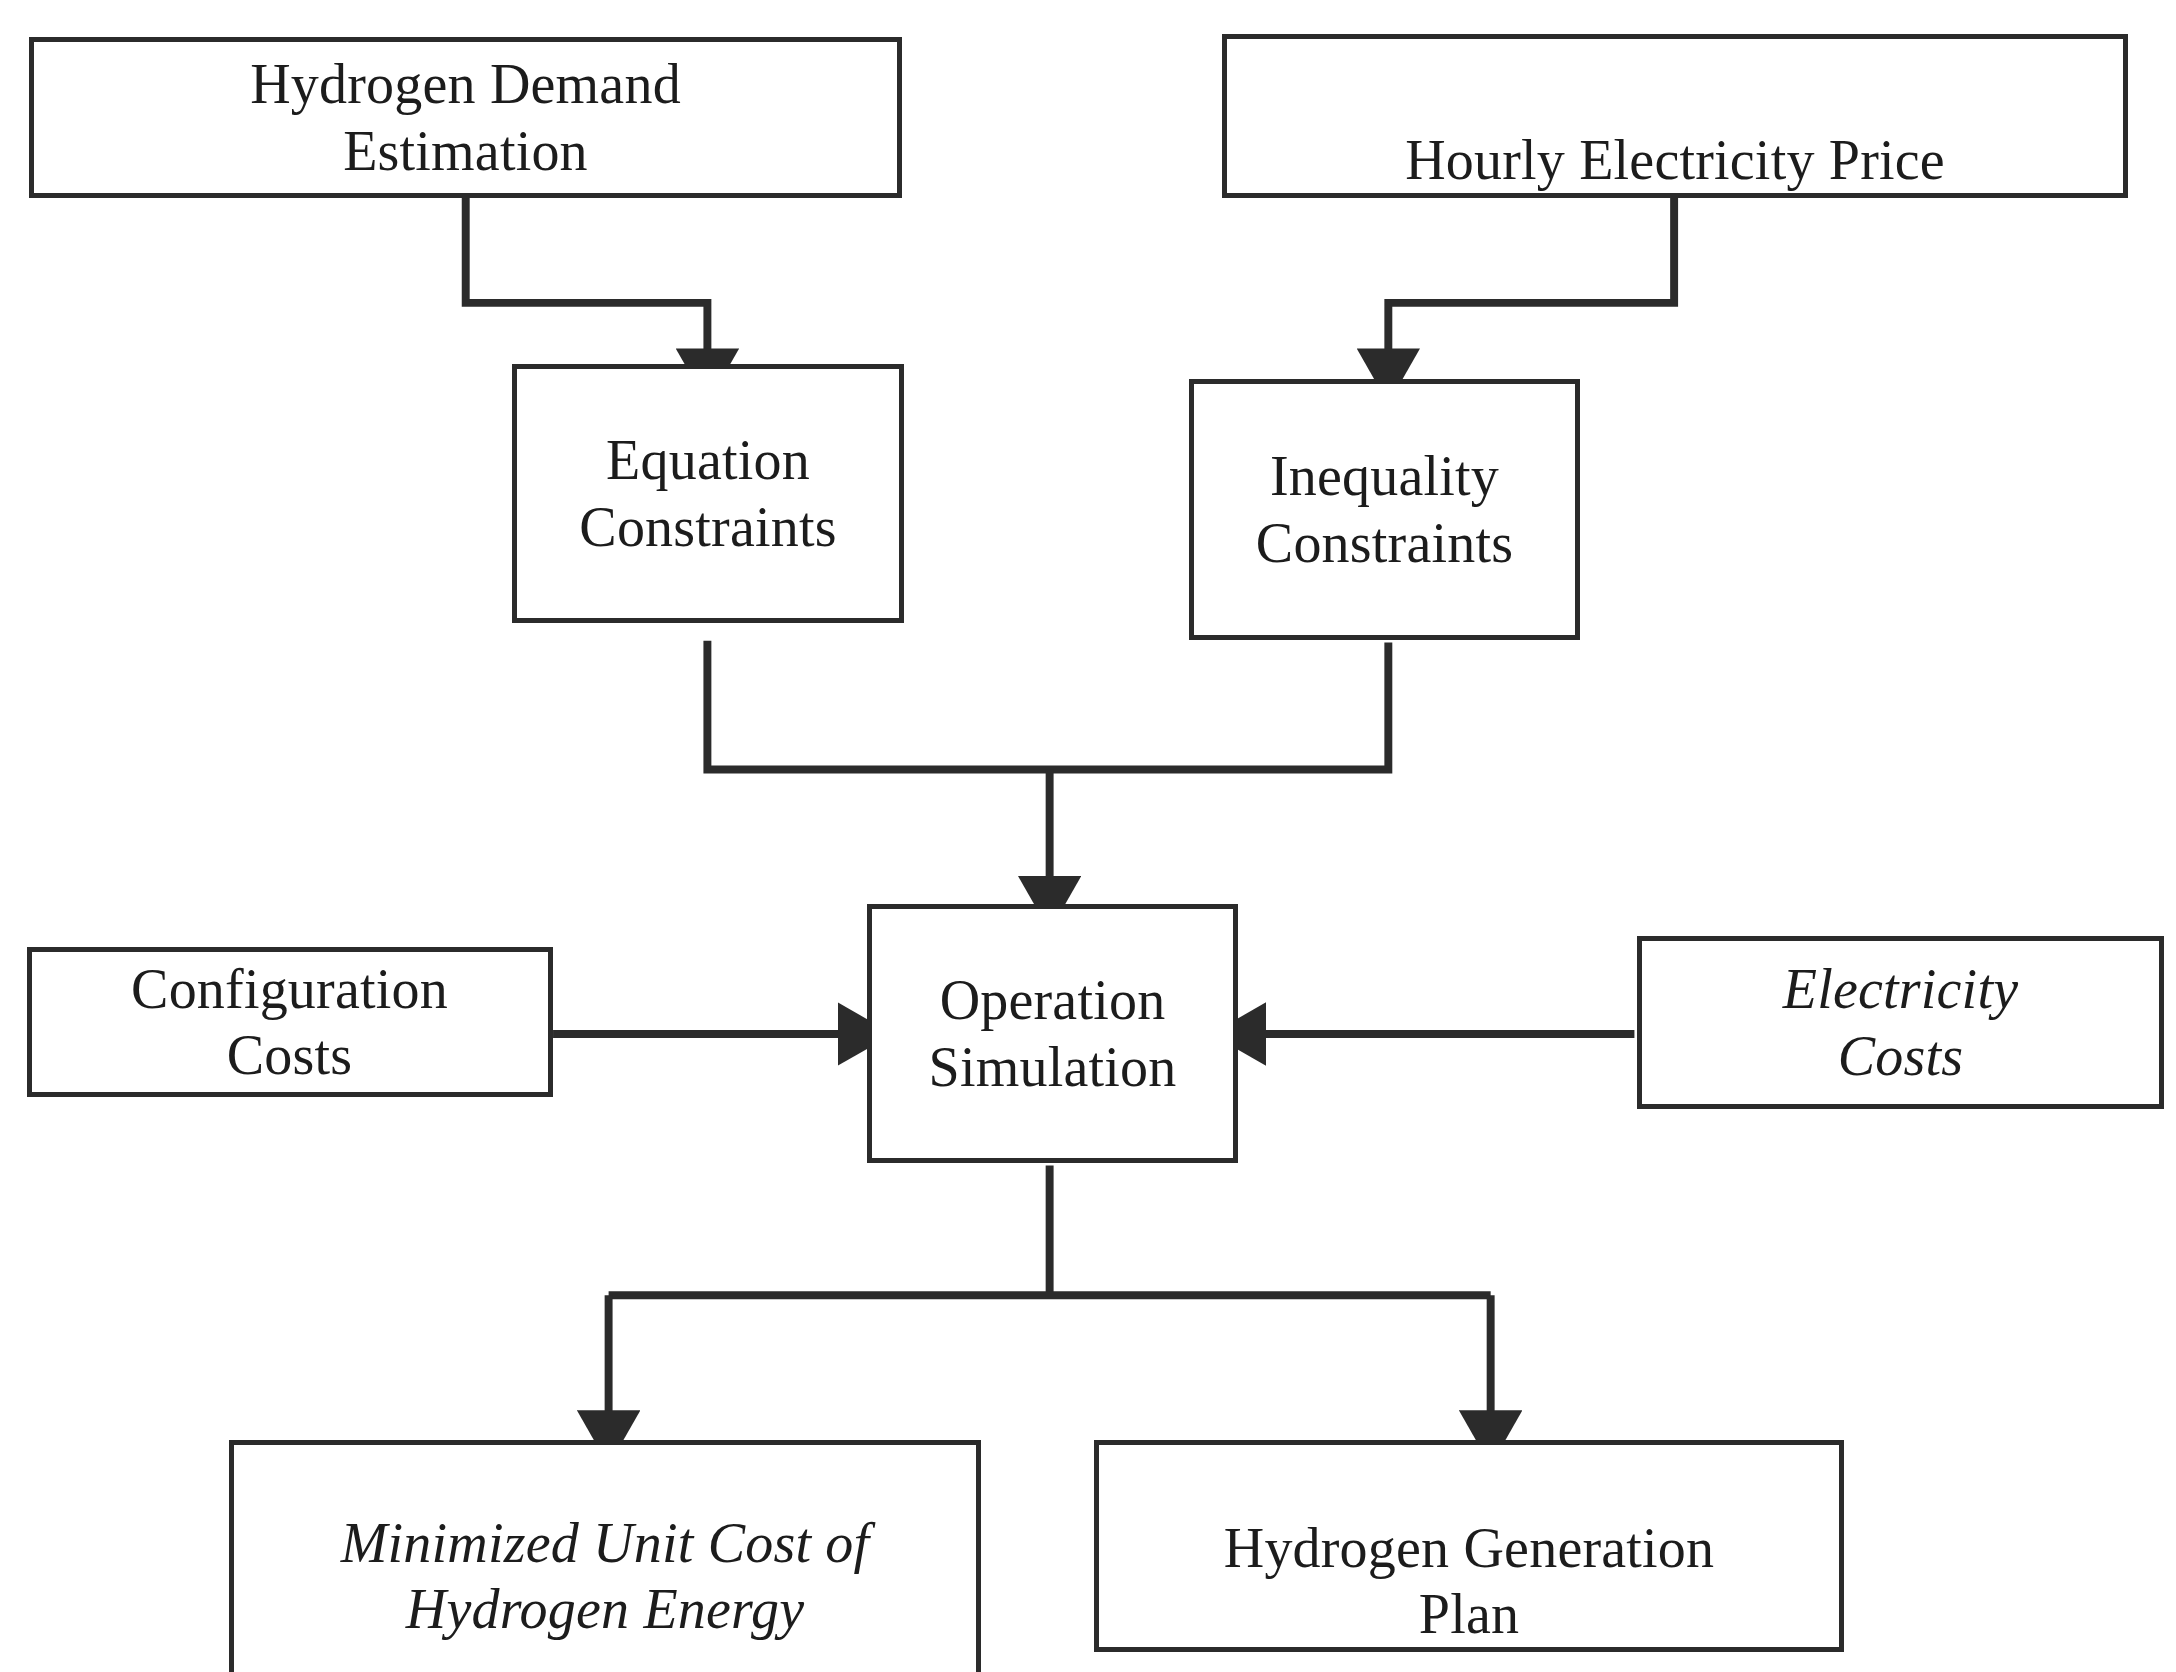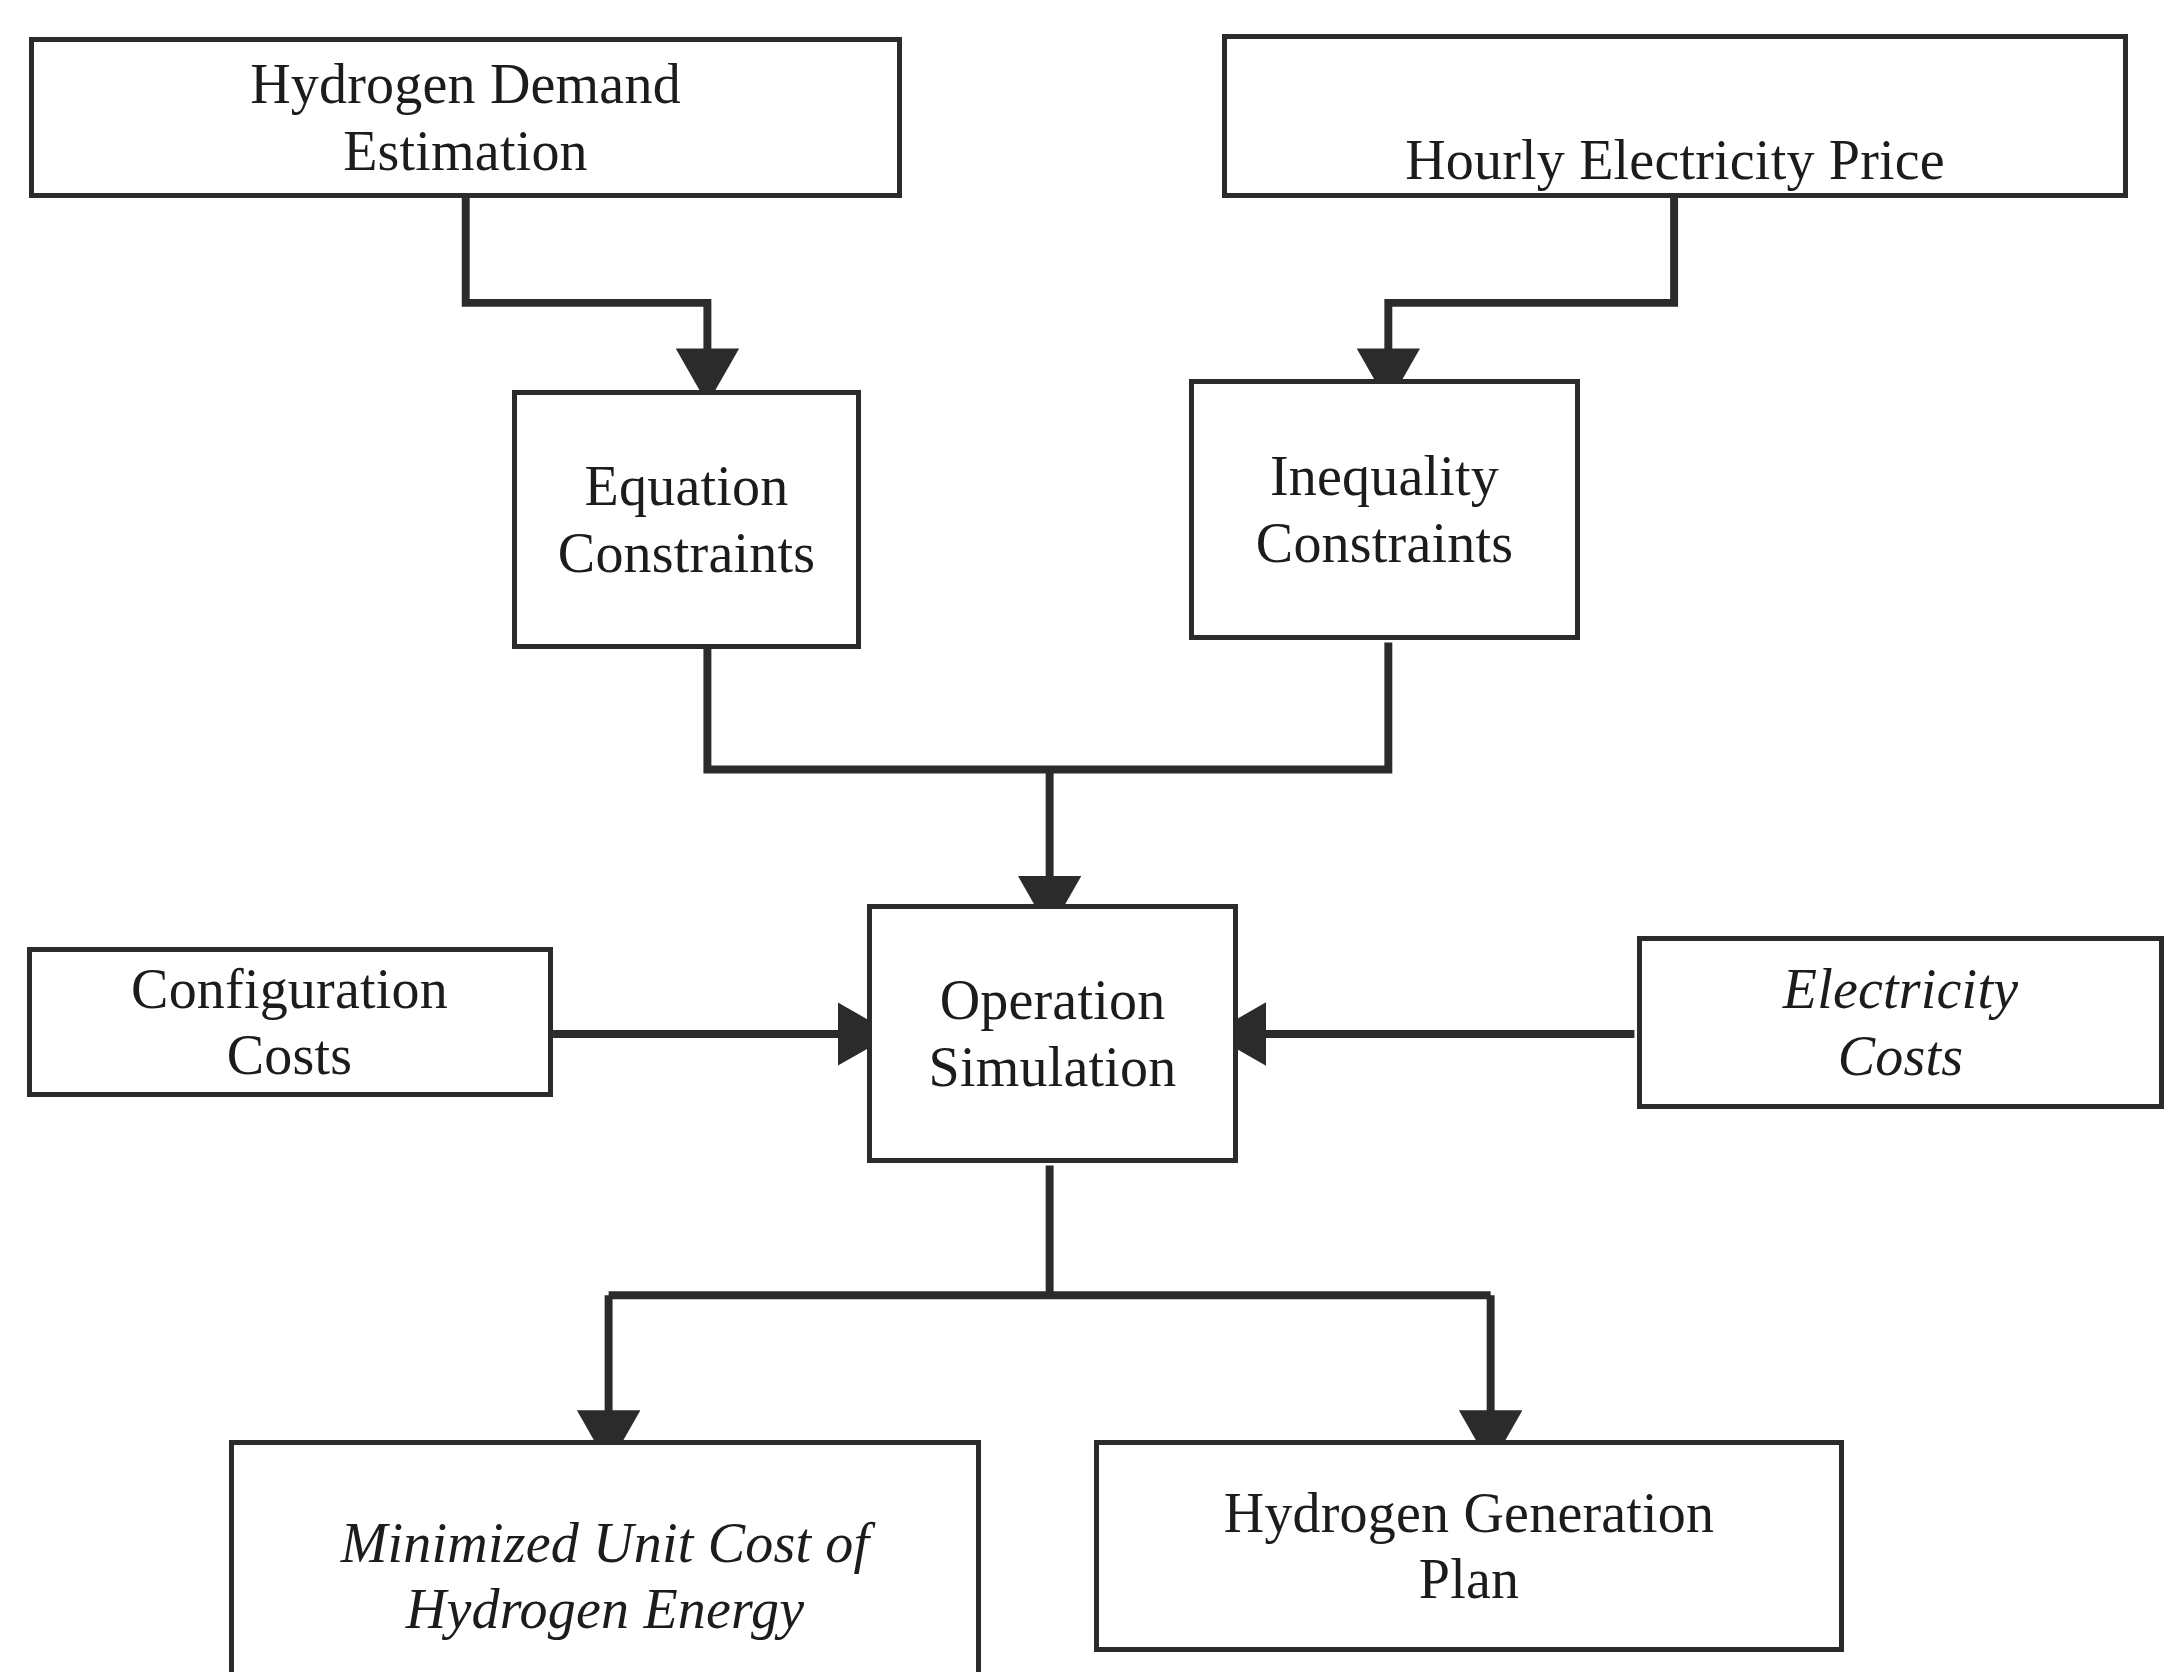--- a/index.html
+++ b/index.html
@@ -41,27 +41,27 @@
     color: #1c1c1c;
     font-size: 56px;
     line-height: 1.18;
     letter-spacing: 0.2px;
     padding: 0 12.4px;
     white-space: pre-line;
   }
   
   #node-hydrogen-demand      { left: 29px;   top: 37px;   width: 873px; height: 161px; }
   #node-hourly-price         { left: 1222px; top: 34px;   width: 906px; height: 164px; align-items: flex-end; }
-  #node-equation-constraints { left: 512px;  top: 390px;  width: 349px;  height: 259px; }
+  #node-equation-constraints { left: 512px;  top: 364px;  width: 392px;  height: 259px; }
   #node-inequality-constraints{ left: 1189px;top: 379px;  width: 391px;  height: 261px; }
   #node-configuration-costs  { left: 26.5px;   top: 947px; width: 526px;  height: 150px; }
   #node-operation-simulation { left: 867px;  top: 904px; width: 371px;  height: 259px; }
   #node-electricity-costs    { left: 1637px; top: 936px; width: 527px;  height: 173px; font-style: italic; }
   #node-min-unit-cost        { left: 229px;  top: 1440px; width: 752px;  height: 272px; font-style: italic; }
-  #node-generation-plan      { left: 1094px; top: 1440px; width: 750px;  height: 212px; }
+  #node-generation-plan      { left: 1094px; top: 1440px; width: 750px;  height: 212px; align-items: flex-end; }
 </style>
 </head>
 <body>
 
 <div id="diagram-root">
 
   <svg id="flow-svg" viewBox="0 0 2467 1896" aria-hidden="true">
     <defs>
       <marker id="arrowhead" markerWidth="7" markerHeight="8" refX="0.6" refY="4" orient="auto" markerUnits="strokeWidth">
         <path d="M 0 0 L 7 4 L 0 8 z" fill="#2b2b2b"></path>

